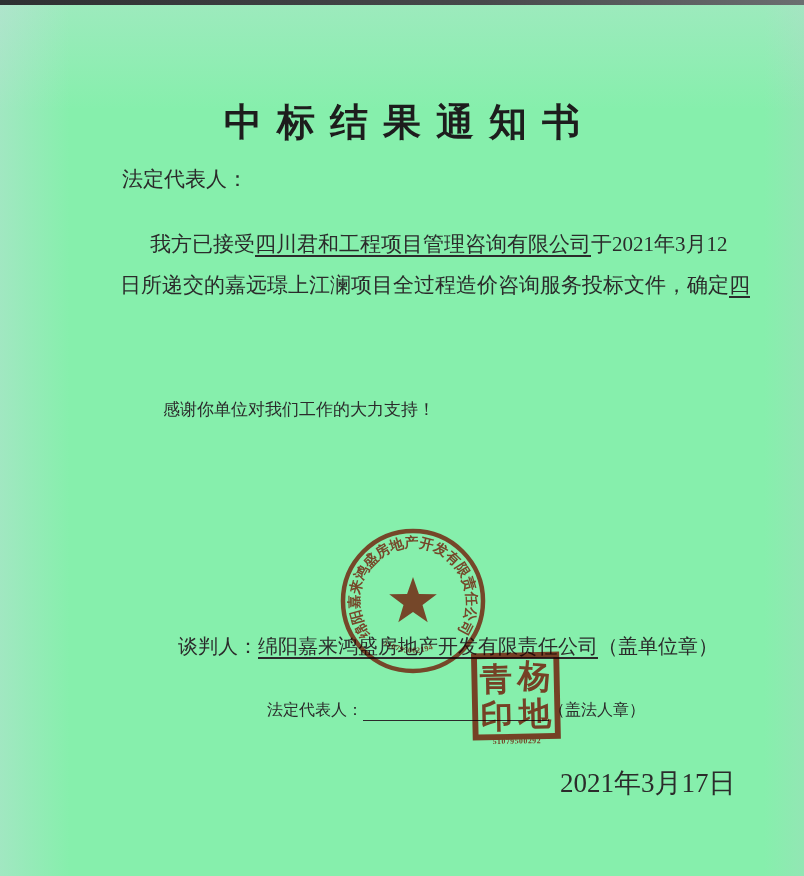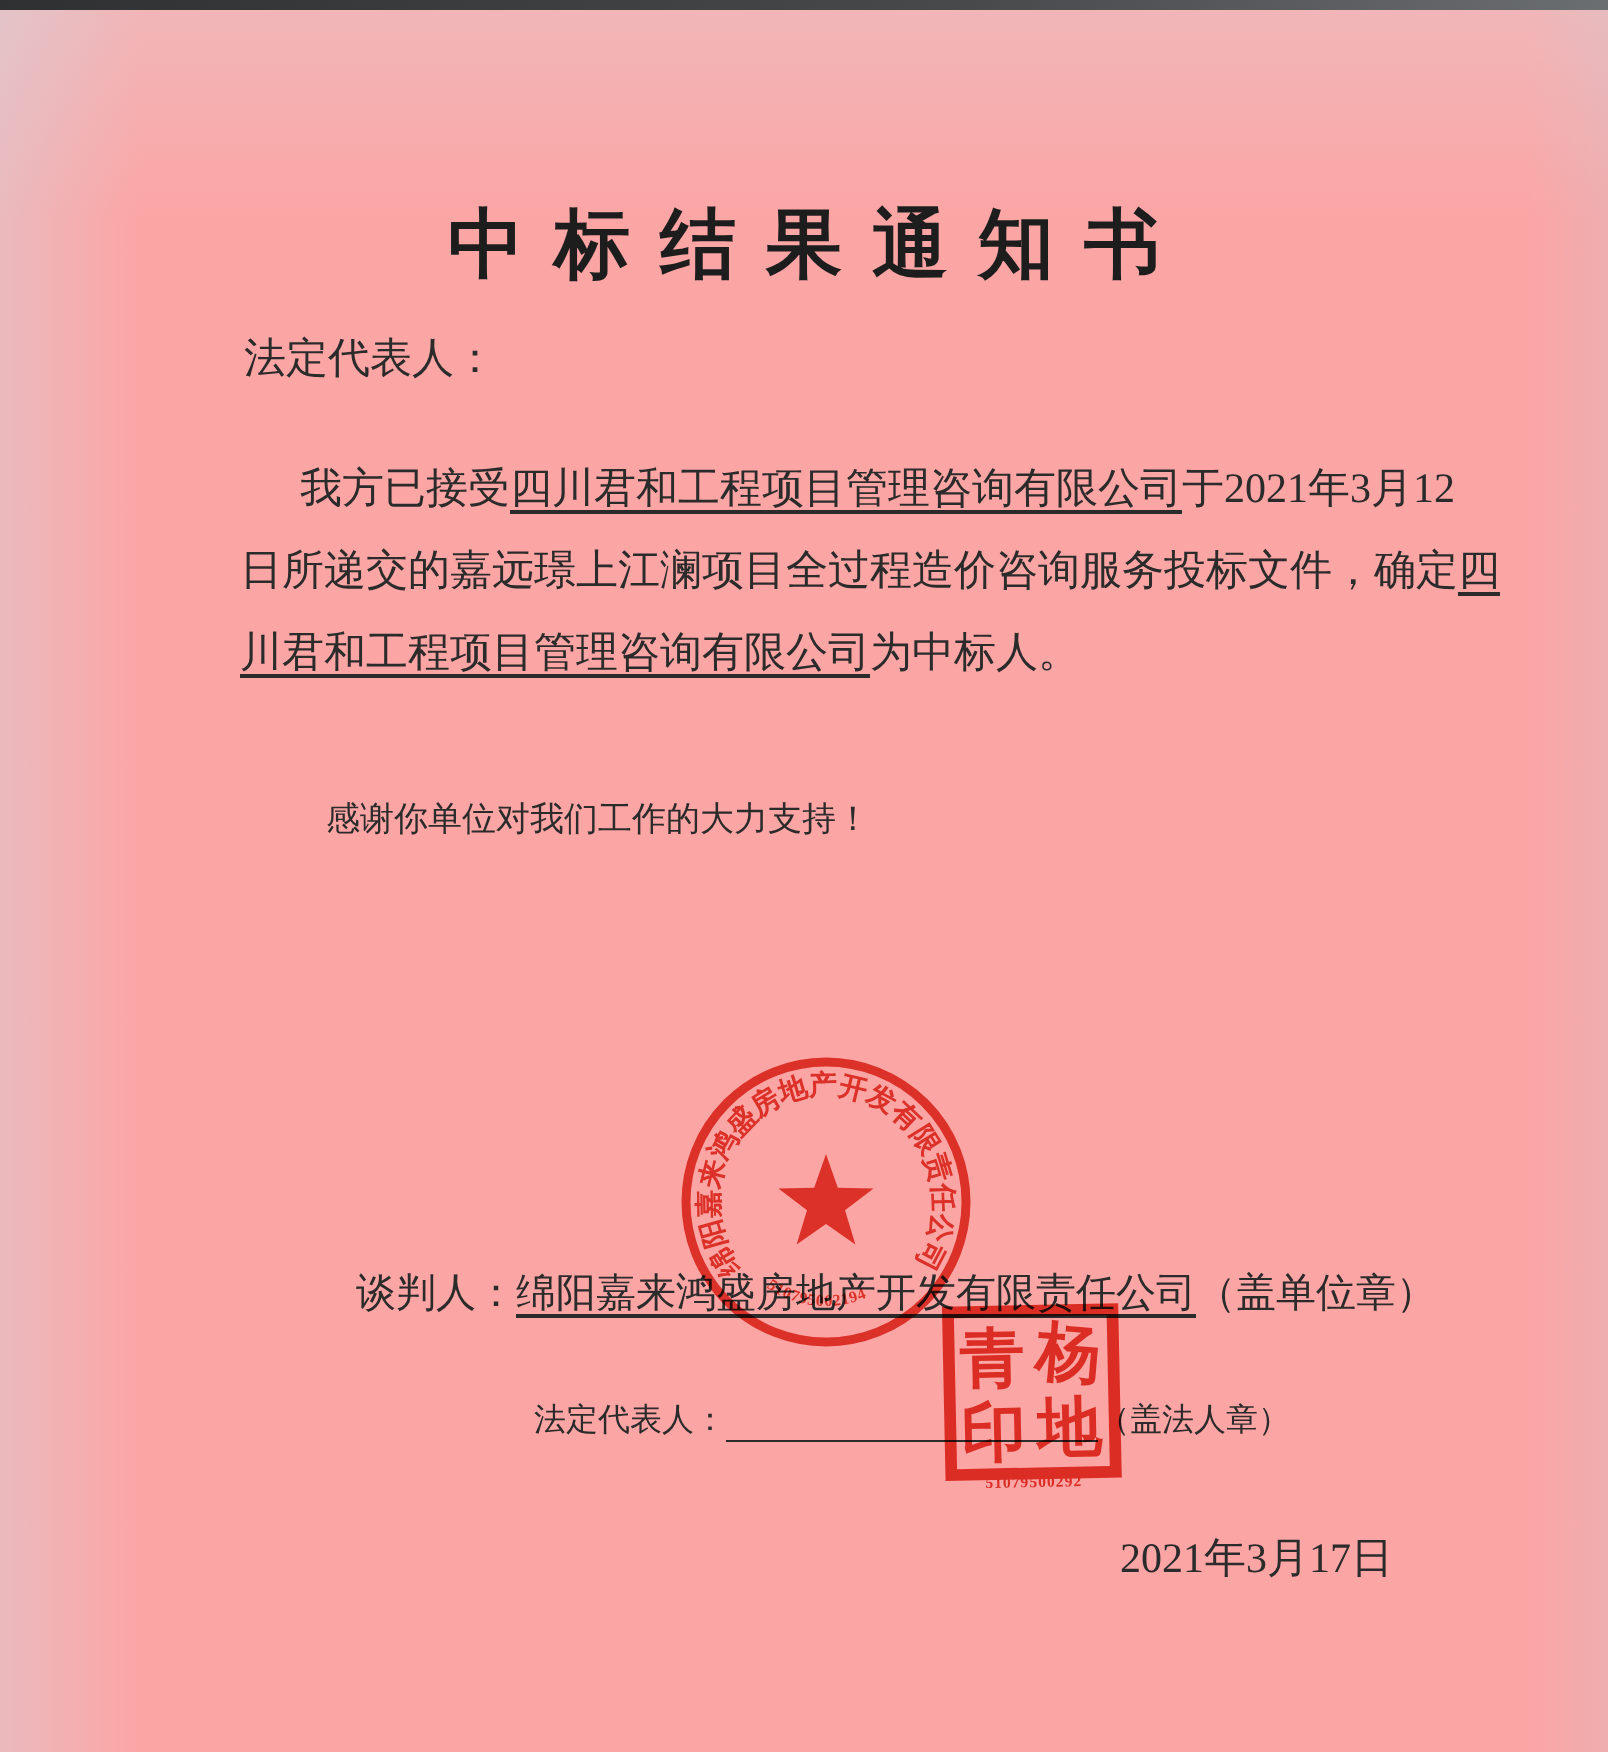--- a/index.html
+++ b/index.html
@@ -1,18 +1,18 @@
 <!DOCTYPE html>
 <html><head>
 <meta charset="utf-8">
 <style>
   html,body { margin:0; padding:0; background:#ffffff; }
   .page {
     position:relative; width:804px; height:876px; overflow:hidden;
-    background:#fca5a5;
+    background:#86efac;
     font-family:"Liberation Serif", serif;
     color:#2b2b2b;
   }
   .scan-tint {
     position:absolute; inset:0; pointer-events:none;
     background:
       linear-gradient(90deg, rgba(205,219,228,.38), rgba(255,255,255,0) 70px),
       linear-gradient(180deg, rgba(212,223,230,.30), rgba(255,255,255,0) 110px),
       linear-gradient(270deg, rgba(190,200,208,.22), rgba(255,255,255,0) 40px);
   }
@@ -32,42 +32,41 @@
   .pline { white-space:nowrap; }
   .pline.indent { text-indent:30px; }
   .uline { text-decoration:underline; text-decoration-thickness:1.5px; text-underline-offset:4px; }
   .thanks { position:absolute; left:163px; top:398px; font-size:17px; }
   .sig-negotiator { position:absolute; left:178px; top:633px; font-size:20px; white-space:nowrap; }
   .sig-legal { position:absolute; left:267px; top:700px; font-size:16px; white-space:nowrap; }
   .blank-line {
     display:inline-block; width:186px; height:19px;
     border-bottom:1.5px solid #2b2b2b; vertical-align:bottom;
   }
-  .issue-date { position:absolute; left:560px; top:765px; font-size:21px; }
+  .issue-date { position:absolute; left:560px; top:765px; font-size:27px; }
   .seal { position:absolute; mix-blend-mode:multiply; pointer-events:none; }
   .seal-round { left:338px; top:526px; width:150px; height:150px; opacity:.9; }
   .seal-square { left:469px; top:650px; width:94px; height:99px; opacity:.93; transform:rotate(-1.2deg); }
   .seal text { font-family:"Liberation Serif", serif; font-weight:bold; }
 </style>
 </head>
 <body>
 
 <div class="page">
 
   <div class="scan-tint"></div>
   <div class="top-edge"></div>
 
   <div class="doc-title">中标结果通知书</div>
 
   <div class="salutation">法定代表人：</div>
 
   <div class="para">
     <div class="pline indent"><span>我方已接受</span><span class="uline">四川君和工程项目管理咨询有限公司</span><span>于2021年3月12</span></div>
     <div class="pline"><span>日所递交的嘉远璟上江澜项目全过程造价咨询服务投标文件，确定</span><span class="uline">四</span></div>
-    <div class="pline"><span class="uline">川君和工程项目管理咨询有限公司</span><span>为中标人。</span></div>
   </div>
 
   <div class="thanks">感谢你单位对我们工作的大力支持！</div>
 
   <div class="sig-negotiator"><span>谈判人：</span><span class="uline">绵阳嘉来鸿盛房地产开发有限责任公司</span><span>（盖单位章）</span></div>
 
   <div class="sig-legal"><span>法定代表人：</span><span class="blank-line"></span><span>（盖法人章）</span></div>
 
   <div class="issue-date">2021年3月17日</div>
 

